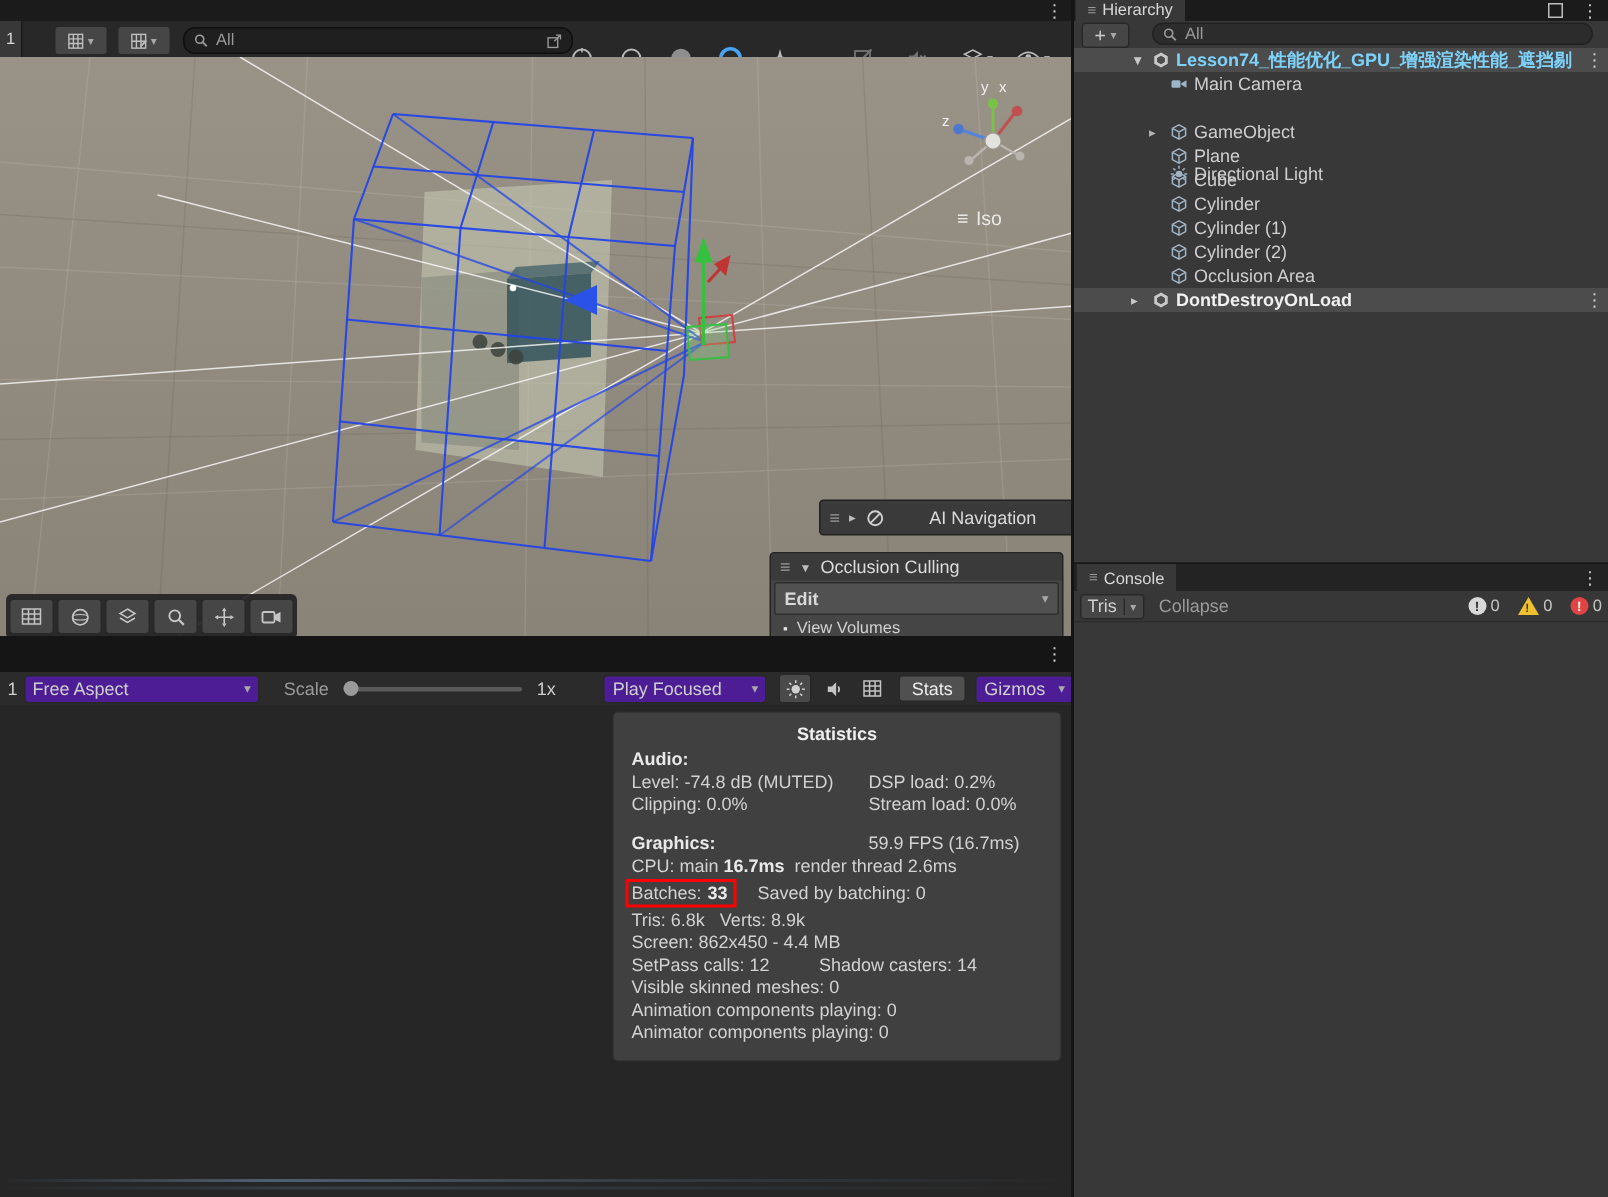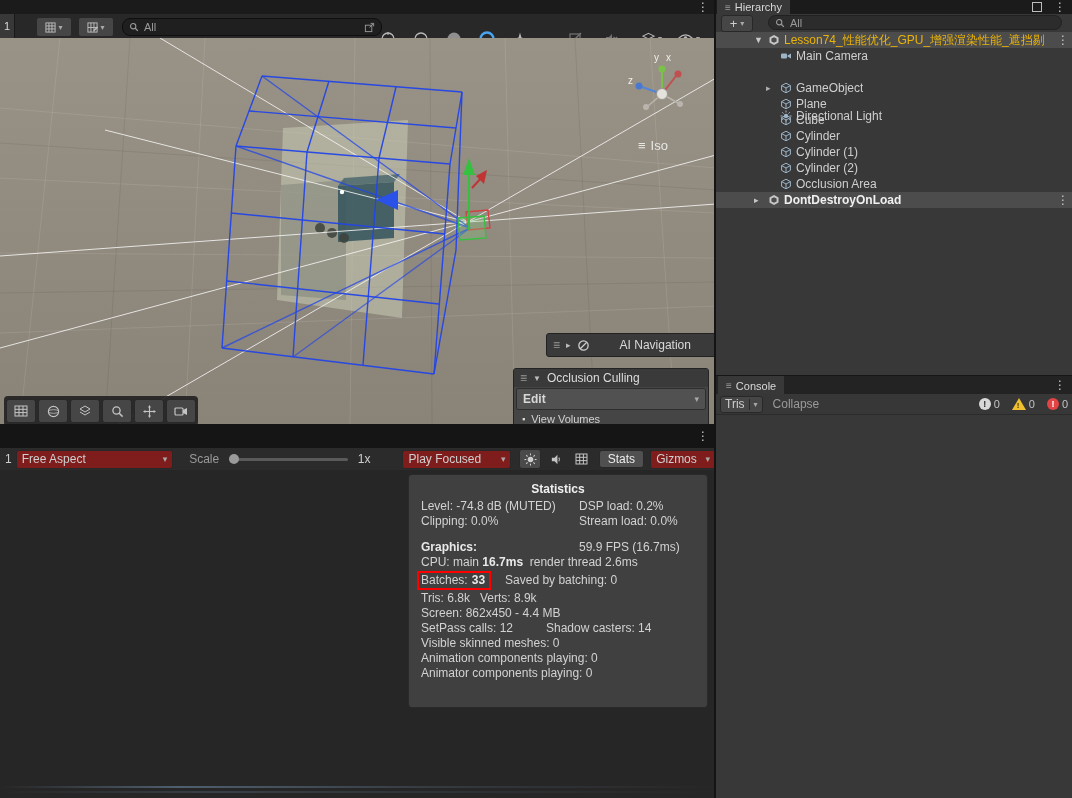--- a/index.html
+++ b/index.html
@@ -3,21 +3,21 @@
 <meta charset="utf-8">
 <style>
   html,body{margin:0;padding:0;background:#111;}
   body{font-family:"Liberation Sans","DejaVu Sans",sans-serif;font-size:12px;color:#d2d2d2;}
   #root{position:relative;width:1072px;height:798px;overflow:hidden;background:#282828;user-select:none;}
   .abs{position:absolute;}
   .row{display:flex;align-items:center;}
   .dim{color:#9a9a9a;}
   .kebab{color:#c8c8c8;font-size:12px;line-height:1;cursor:pointer;}
   .btn{background:#464646;border:1px solid #282828;border-radius:3px;color:#cfcfcf;display:flex;align-items:center;justify-content:center;}
-  .dd{background:#7f1d1d;border:1px solid #282828;border-radius:3px;height:17px;display:flex;align-items:center;padding:0 5px;color:#cfcfcf;}
+  .dd{background:#4c1d95;border:1px solid #282828;border-radius:3px;height:17px;display:flex;align-items:center;padding:0 5px;color:#cfcfcf;}
   .dd .car{margin-left:auto;font-size:9px;color:#a8a8a8;padding-left:6px;}
   .tab{background:#383838;display:flex;align-items:center;gap:4px;padding:0 8px;font-size:11px;color:#d8d8d8;height:100%;}
   .circ{width:18px;height:18px;border-radius:50%;display:flex;align-items:center;justify-content:center;}
   .hrow{position:absolute;left:0;width:356px;height:16px;display:flex;align-items:center;font-size:12px;color:#cfcfcf;}
   .hrow .lbl{white-space:nowrap;overflow:hidden;}
   .sel{background:#4c4c4c;color:#ececec;}
   .stats-line{line-height:15px;white-space:nowrap;}
   .b{font-weight:bold;color:#e9e9e9;}
   svg{display:block;}
 </style>
@@ -348,20 +348,21 @@
       <span>Gizmos</span>
       <span class="car">▾</span>
     </div>
   </div>
 
   <div class="abs" style="left:0;top:470px;width:716px;height:328px;background:#262626;overflow:hidden;">
 
     <div class="abs" style="left:408px;top:4px;width:300px;height:234px;background:rgba(66,66,66,.94);border:1px solid rgba(20,20,20,.5);border-radius:4px;padding:6px 0 0 0;box-sizing:border-box;">
       <div style="text-align:center;font-weight:bold;color:#efefef;line-height:16px;">Statistics</div>
       <div style="padding:2px 10px 0 12px;">
+        <div class="stats-line b">Audio:</div>
         <div class="stats-line row">
             <span style="width:158px;display:inline-block;">Level: -74.8 dB (MUTED)</span>
             <span>DSP load: 0.2%</span>
           </div>
         <div class="stats-line row">
             <span style="width:158px;display:inline-block;">Clipping: 0.0%</span>
             <span>Stream load: 0.0%</span>
           </div>
         <div style="height:11px;"></div>
         <div class="stats-line row">
@@ -425,21 +426,21 @@
     <div class="abs" style="left:0;top:32px;width:356px;height:343px;">
 
       <div class="hrow sel" style="top:0;">
         <span style="position:absolute;left:38px;font-size:9px;color:#c8c8c8;">▼</span>
         <span style="position:absolute;left:52px;top:2px;">
             <svg width="12" height="12" viewBox="0 0 12 12">
               <path d="M6 1 10.5 3.5 10.5 8.5 6 11 1.5 8.5 1.5 3.5Z" fill="#c9c9c9"></path>
               <path d="M6 3.2 8.6 4.6 8.6 7.4 6 8.8 3.4 7.4 3.4 4.6Z" fill="#4c4c4c"></path>
             </svg>
           </span>
-        <span class="lbl" style="position:absolute;left:68px;right:24px;font-weight:normal;color:#eab308;">Lesson74_性能优化_GPU_增强渲染性能_遮挡剔</span>
+        <span class="lbl" style="position:absolute;left:68px;right:24px;font-weight:bold;color:#7dd3fc;">Lesson74_性能优化_GPU_增强渲染性能_遮挡剔</span>
         <span class="kebab" style="position:absolute;left:341px;">⋮</span>
       </div>
 
       <div class="hrow" style="top:16px;">
         <span style="position:absolute;left:64px;top:2px;">
             <svg width="12" height="12" viewBox="0 0 12 12">
               <rect x="1" y="3.5" width="6" height="5" rx="1" fill="#9db4c6"></rect>
               <path d="M7.5 5.5 11 3.5v5L7.5 6.5z" fill="#9db4c6"></path>
             </svg>
           </span>

